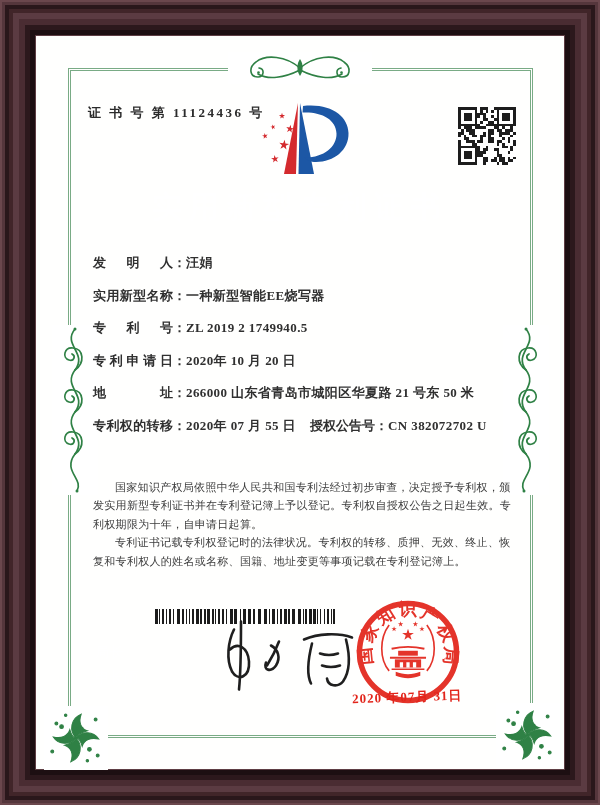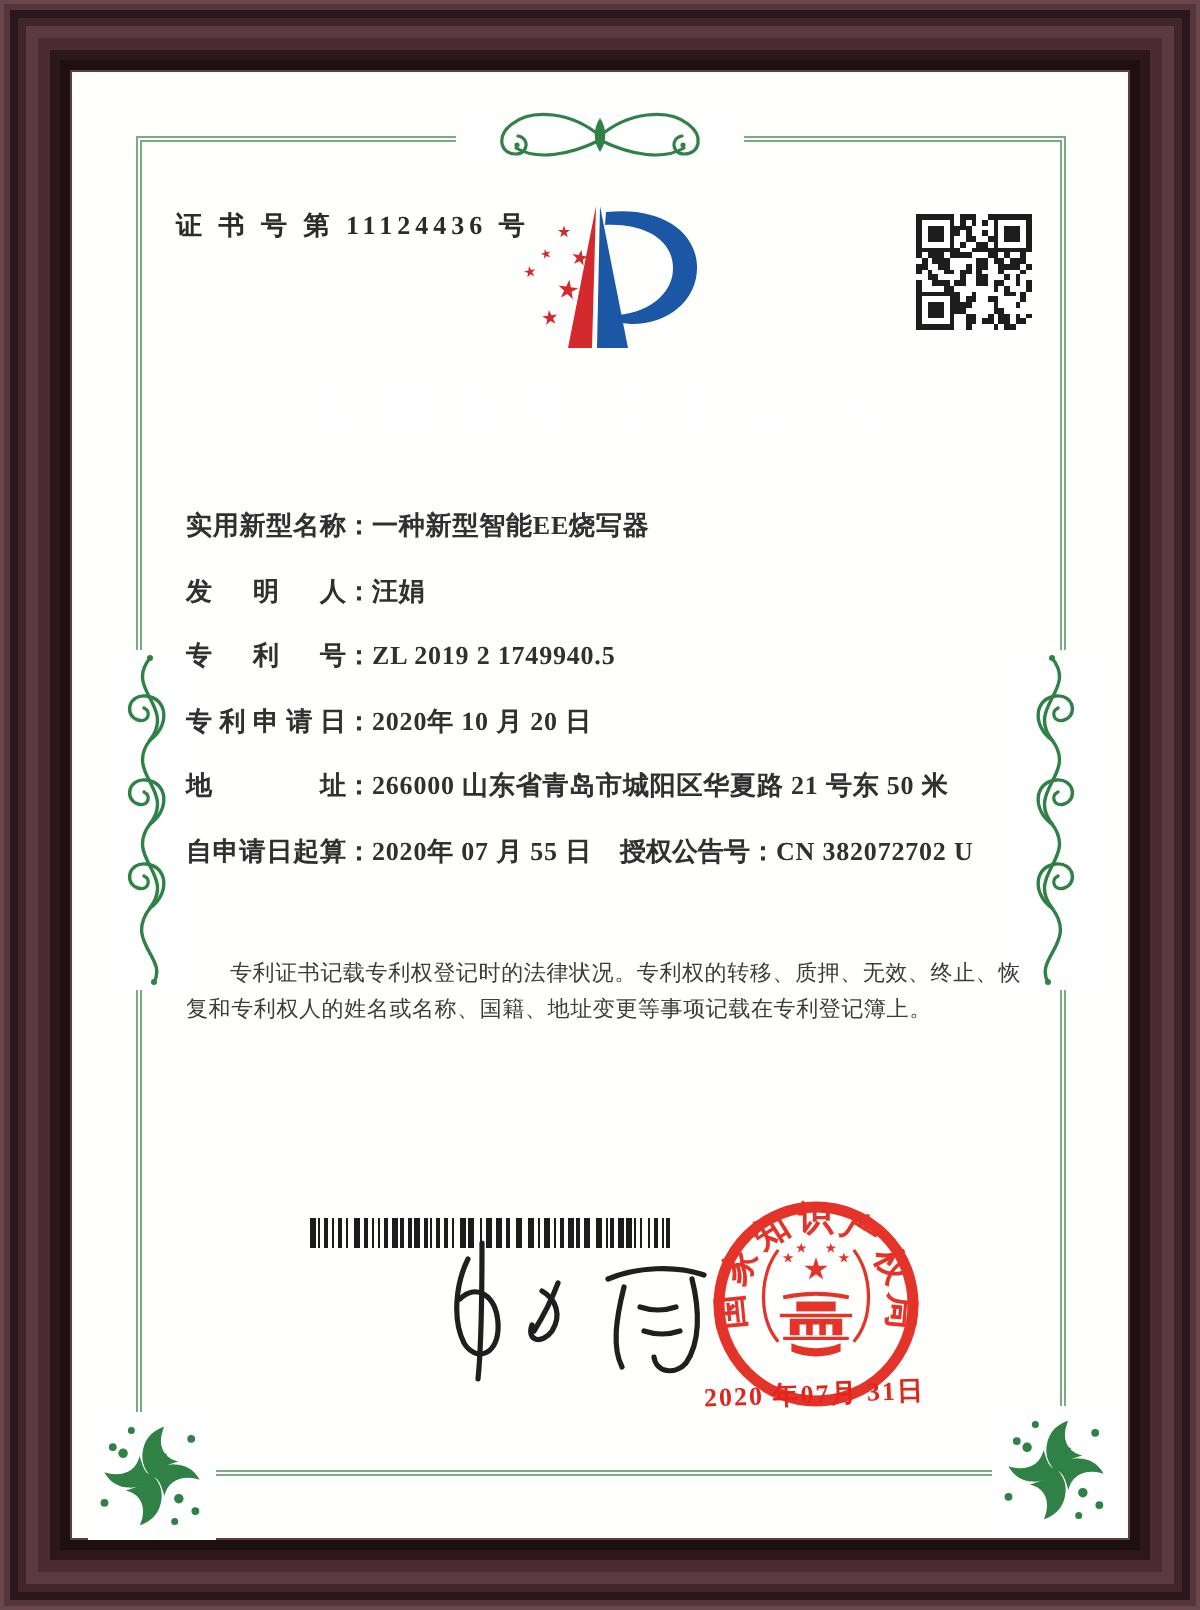--- a/index.html
+++ b/index.html
@@ -606,40 +606,41 @@
       <div class="qc d"></div>
       <div class="qc"></div>
       <div class="qc"></div>
       <div class="qc"></div>
     </div>
 
   <div class="title">实用新型专利证书</div>
 
   <div class="fields">
     <div class="frow">
-      <span class="flabel">实用新型名称</span><span class="fcolon">：</span><span class="fvalue">一种新型智能EE烧写器</span>
+      <span class="flabel">发明人</span><span class="fcolon">：</span><span class="fvalue">汪娟</span>
     </div>
     <div class="frow">
-      <span class="flabel">发明人</span><span class="fcolon">：</span><span class="fvalue">汪娟</span>
+      <span class="flabel">实用新型名称</span><span class="fcolon">：</span><span class="fvalue">一种新型智能EE烧写器</span>
     </div>
     <div class="frow">
       <span class="flabel">专利号</span><span class="fcolon">：</span><span class="fvalue">ZL 2019 2 1749940.5</span>
     </div>
     <div class="frow">
       <span class="flabel">专利申请日</span><span class="fcolon">：</span><span class="fvalue">2020年 10 月 20 日</span>
     </div>
     <div class="frow">
       <span class="flabel">地址</span><span class="fcolon">：</span><span class="fvalue">266000 山东省青岛市城阳区华夏路 21 号东 50 米</span>
     </div>
     <div class="frow">
-      <span class="flabel">自申请日起算</span><span class="fcolon">：</span><span class="fvalue">2020年 07 月 55 日</span><span class="pair2"><span>授权公告号</span><span>：</span><span class="fvalue">CN 382072702 U</span></span>
+      <span class="flabel">专利权的转移</span><span class="fcolon">：</span><span class="fvalue">2020年 07 月 55 日</span><span class="pair2"><span>授权公告号</span><span>：</span><span class="fvalue">CN 382072702 U</span></span>
     </div>
   </div>
 
   <div class="paras">
+    <p>国家知识产权局依照中华人民共和国专利法经过初步审查，决定授予专利权，颁发实用新型专利证书并在专利登记簿上予以登记。专利权自授权公告之日起生效。专利权期限为十年，自申请日起算。</p>
     <p>专利证书记载专利权登记时的法律状况。专利权的转移、质押、无效、终止、恢复和专利权人的姓名或名称、国籍、地址变更等事项记载在专利登记簿上。</p>
   </div>
 
   <div class="barcode">
       <div class="bar" style="width: 3px; margin-right: 1px;"></div>
       <div class="bar" style="width: 1px; margin-right: 2px;"></div>
       <div class="bar" style="width: 2px; margin-right: 2px;"></div>
       <div class="bar" style="width: 1px; margin-right: 2px;"></div>
       <div class="bar" style="width: 2px; margin-right: 2px;"></div>
       <div class="bar" style="width: 1px; margin-right: 3px;"></div>

